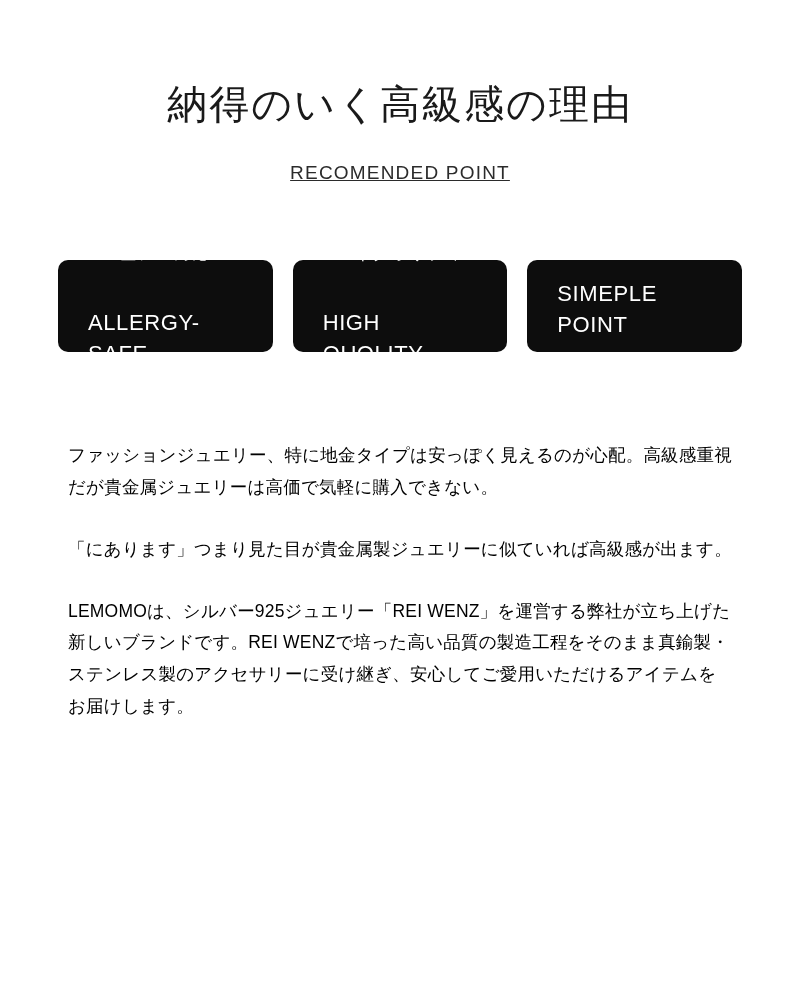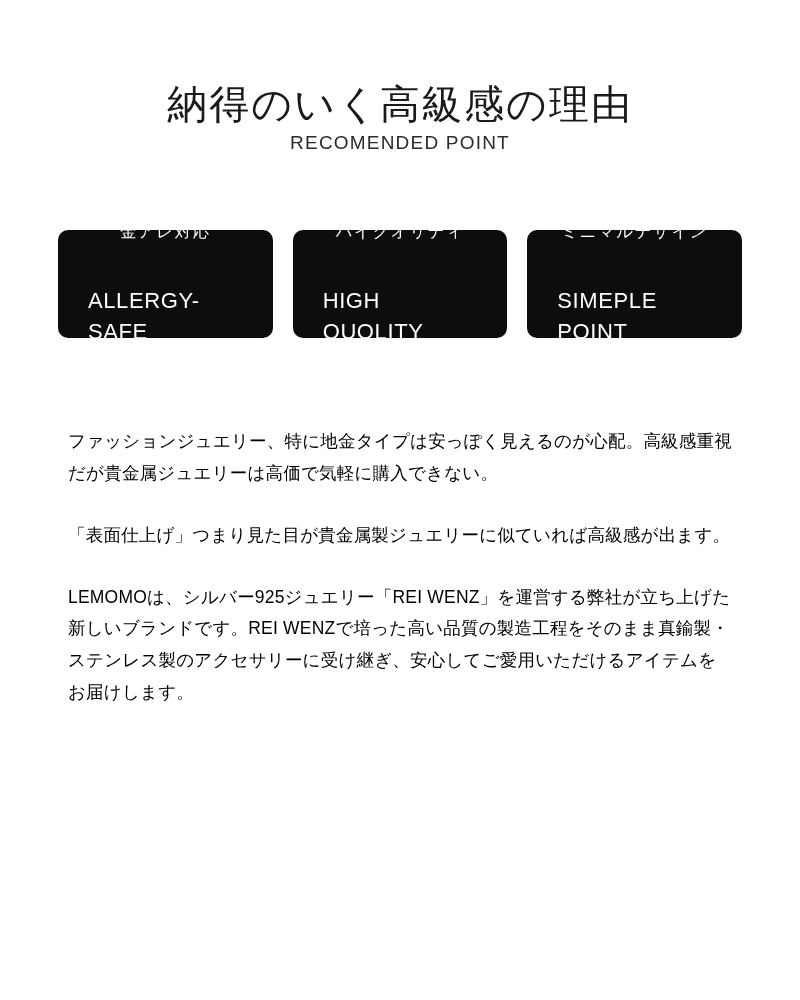--- a/index.html
+++ b/index.html
@@ -31,35 +31,36 @@
     letter-spacing: 2px;
     color: #1a1a1a;
     line-height: 1.3;
     margin: 0;
   }
   .headline-en {
     font-size: 19px;
     font-weight: 400;
     letter-spacing: 1.2px;
     color: #2b2b2b;
-    margin: 2px 0 0 0;
+    margin: 32px 0 0 0;
+    text-decoration: underline;
   }
   .badges {
     display: flex;
     justify-content: center;
     gap: 20px;
     margin-top: 76px;
     padding: 0 58px;
     box-sizing: border-box;
   }
   .badge {
     background: #0d0d0d;
     color: #ffffff;
     border-radius: 10px;
-    height: 108px;
+    height: 92px;
     display: flex;
     flex-direction: column;
     align-items: center;
     justify-content: center;
     box-sizing: border-box;
     padding: 0 30px;
     gap: 35px;
   }
   .badge-1 { width: 222px; }
   .badge-2 { width: 222px; }
@@ -102,24 +103,23 @@
   <div class="badges">
     <div class="badge badge-1">
       <div class="badge-ja">金アレ対応</div>
       <div class="badge-en">ALLERGY-SAFE</div>
     </div>
     <div class="badge badge-2">
       <div class="badge-ja">ハイクオリティ</div>
       <div class="badge-en">HIGH QUOLITY</div>
     </div>
     <div class="badge badge-3">
-      <div class="badge-ja">ミニマルデザイン</div>
       <div class="badge-en">SIMEPLE POINT</div>
     </div>
   </div>
 
   <div class="body-copy">
     <p class="para">ファッションジュエリー、特に地金タイプは安っぽく見えるのが心配。高級感重視だが貴金属ジュエリーは高価で気軽に購入できない。</p>
-    <p class="para">「表面仕上げ」つまり見た目が貴金属製ジュエリーに似ていれば高級感が出ます。</p>
+    <p class="para">「にあります」つまり見た目が貴金属製ジュエリーに似ていれば高級感が出ます。</p>
     <p class="para">LEMOMOは、シルバー925ジュエリー「REI WENZ」を運営する弊社が立ち上げた新しいブランドです。REI WENZで培った高い品質の製造工程をそのまま真鍮製・ステンレス製のアクセサリーに受け継ぎ、安心してご愛用いただけるアイテムをお届けします。</p>
   </div>
 
 </div>
 
 </body></html>

